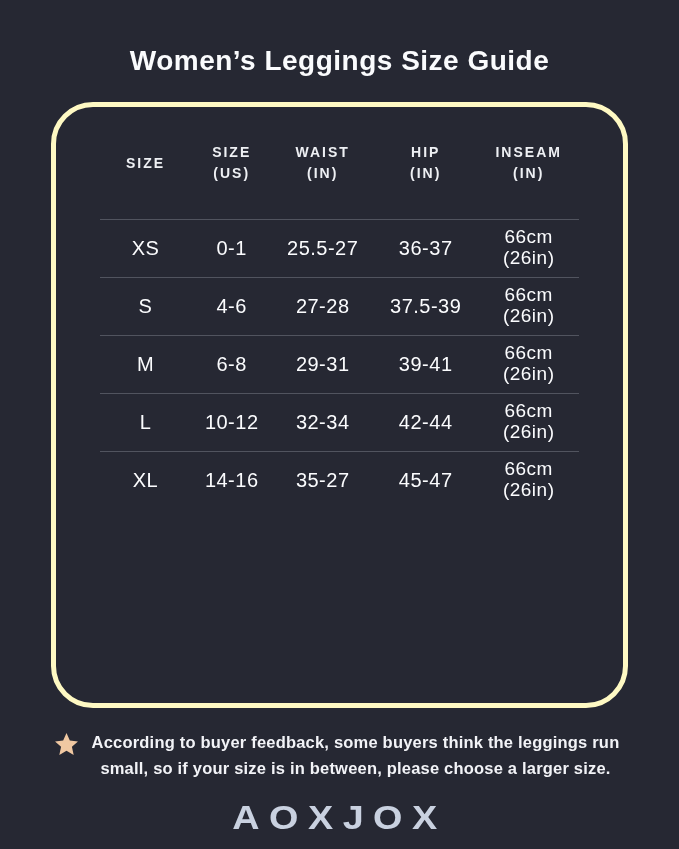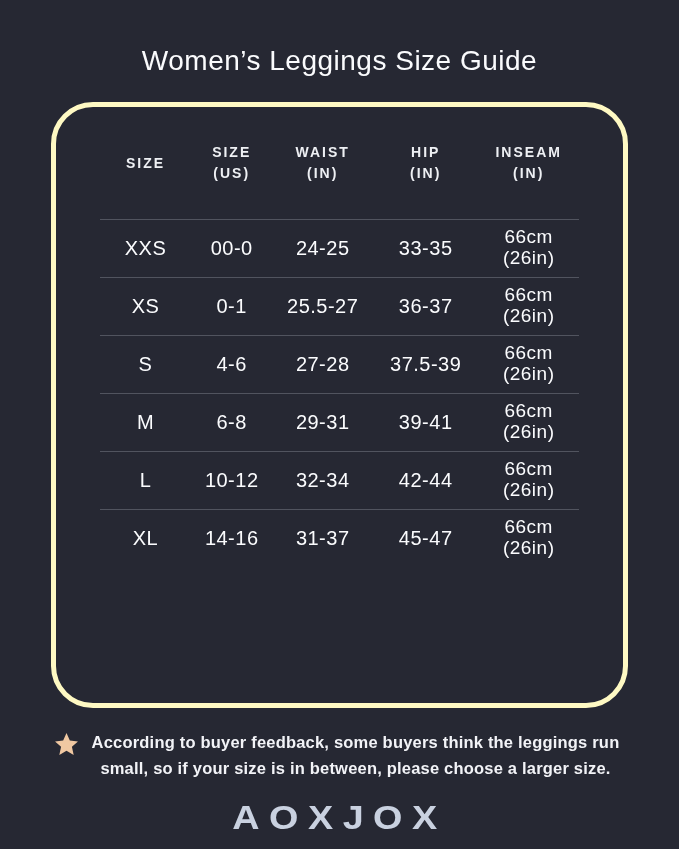--- a/index.html
+++ b/index.html
@@ -6,21 +6,21 @@
   html, body { width: 679px; height: 849px; }
   body {
     background: #262833;
     font-family: "Liberation Sans", sans-serif;
     color: #f6f7fa;
     overflow: hidden;
   }
   .page-title {
     text-align: center;
     font-size: 28px;
-    font-weight: normal;
+    font-weight: bold;
     letter-spacing: 0.5px;
     padding-top: 45px;
     color: #fafbfd;
   }
   .size-panel {
     width: 577px;
     height: 606px;
     margin: 25px auto 0 auto;
     border: 5px solid #fef9c3;
     border-radius: 42px;
@@ -124,30 +124,20 @@
             <span>(IN)</span>
         </th>
         <th>
           <span>INSEAM</span>
             <span>(IN)</span>
         </th>
       </tr>
     </thead>
     <tbody>
       <tr>
-        <td>XXS</td>
-        <td>00-0</td>
-        <td>24-25</td>
-        <td>33-35</td>
-        <td class="inseam-cell">
-          <span>66cm</span>
-            <span>(26in)</span>
-        </td>
-      </tr>
-      <tr>
         <td>XS</td>
         <td>0-1</td>
         <td>25.5-27</td>
         <td>36-37</td>
         <td class="inseam-cell">
           <span>66cm</span>
             <span>(26in)</span>
         </td>
       </tr>
       <tr>
@@ -176,21 +166,21 @@
         <td>32-34</td>
         <td>42-44</td>
         <td class="inseam-cell">
           <span>66cm</span>
             <span>(26in)</span>
         </td>
       </tr>
       <tr>
         <td>XL</td>
         <td>14-16</td>
-        <td>31-37</td>
+        <td>35-27</td>
         <td>45-47</td>
         <td class="inseam-cell">
           <span>66cm</span>
             <span>(26in)</span>
         </td>
       </tr>
     </tbody>
   </table>
 </div>
 

